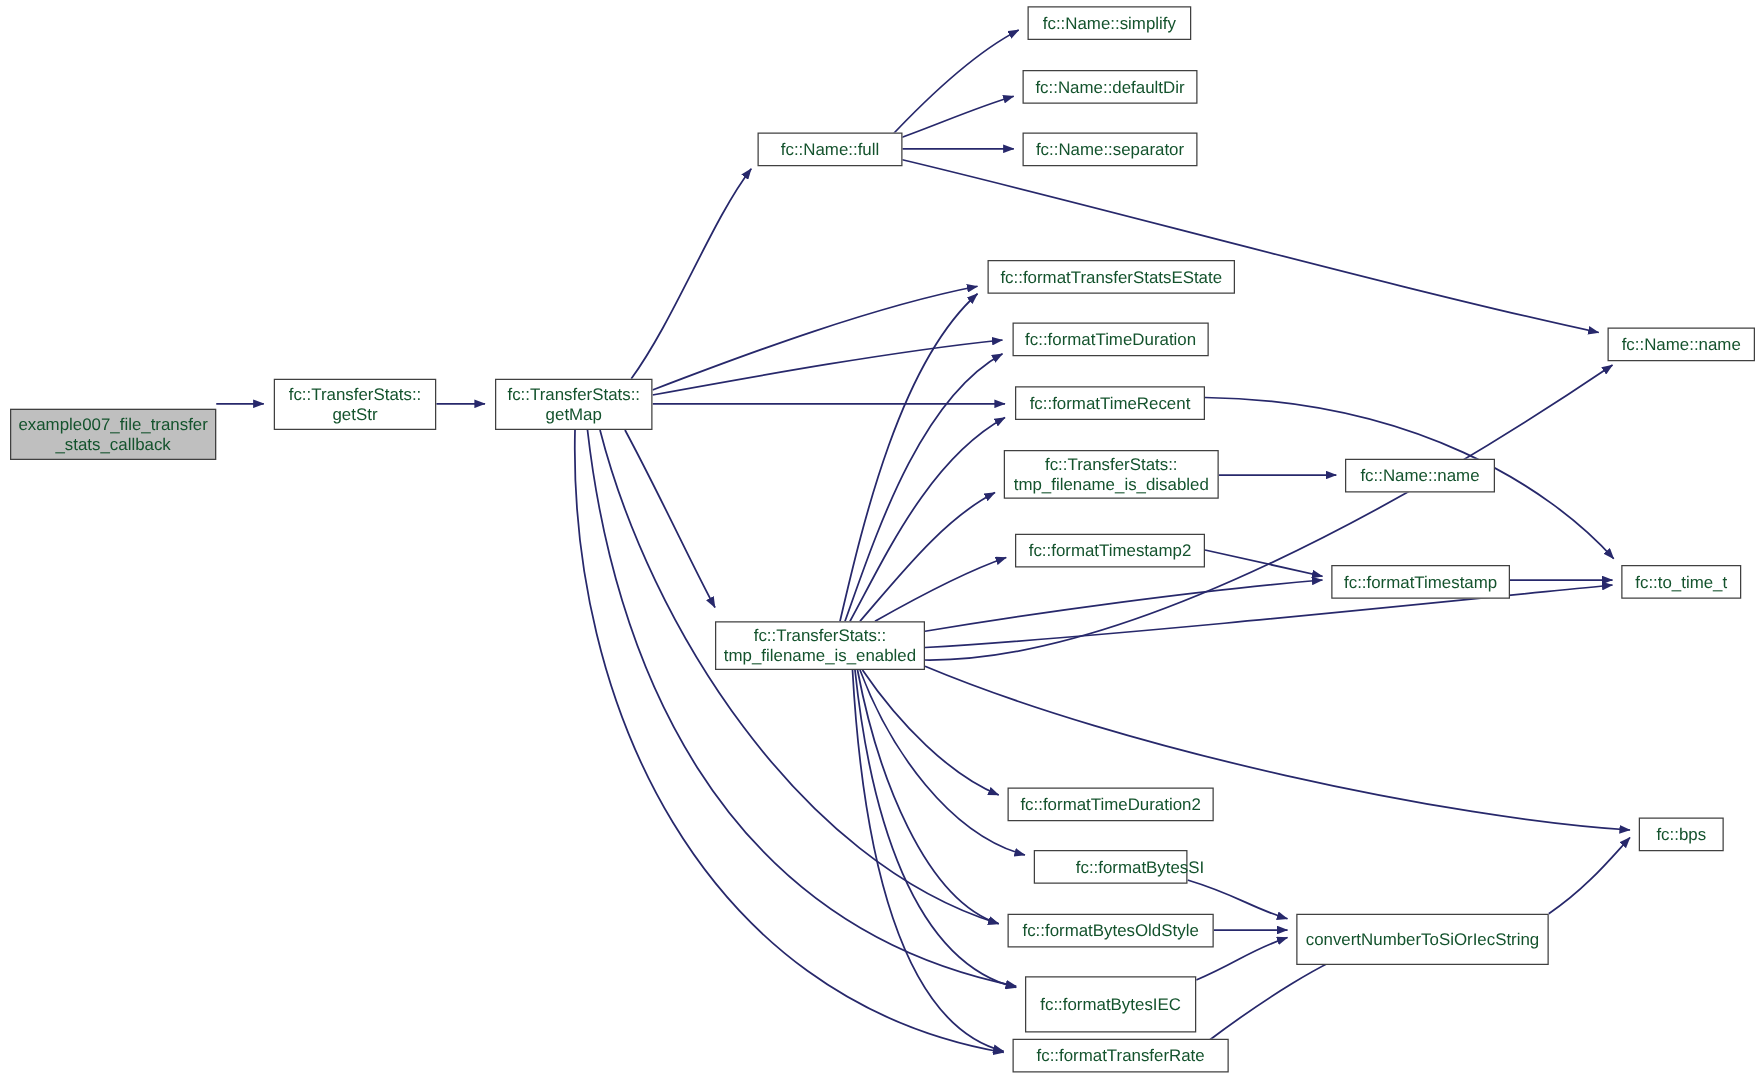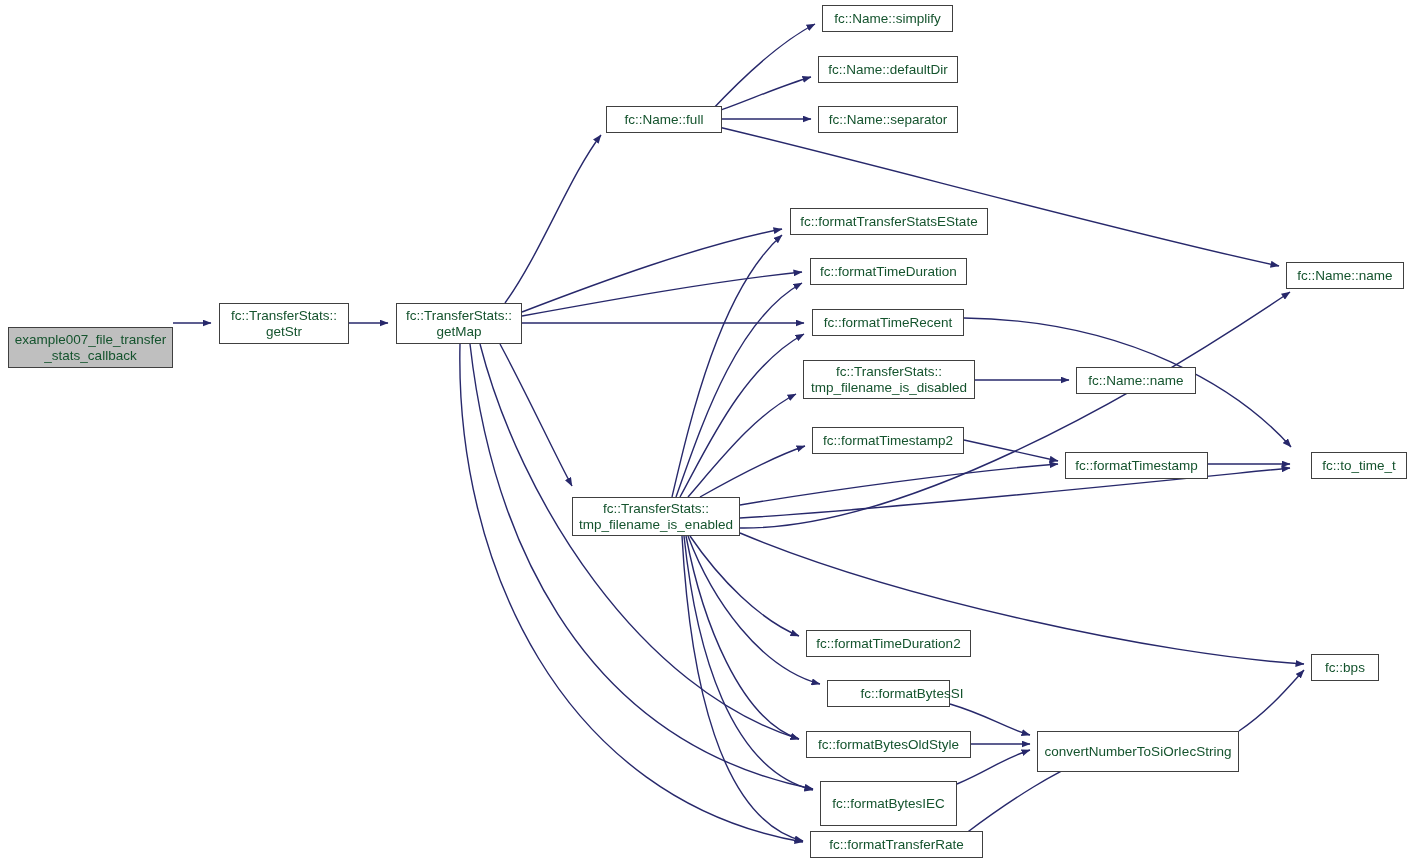--- a/index.html
+++ b/index.html
@@ -105,21 +105,21 @@
       <div class="node" style="left: 818px; top: 106px; width: 140px; height: 27px;">fc::Name::separator</div>
       <div class="node" style="left: 1286px; top: 262px; width: 118px; height: 27px;">fc::Name::name</div>
       <div class="node" style="left: 790px; top: 208px; width: 198px; height: 27px;">fc::formatTransferStatsEState</div>
       <div class="node" style="left: 810px; top: 258px; width: 157px; height: 27px;">fc::formatTimeDuration</div>
       <div class="node" style="left: 812px; top: 309px; width: 152px; height: 27px;">fc::formatTimeRecent</div>
       <div class="node" style="left: 803px; top: 360px; width: 172px; height: 39px;">fc::TransferStats::
 tmp_filename_is_disabled</div>
       <div class="node" style="left: 1076px; top: 367px; width: 120px; height: 27px;">fc::Name::name</div>
       <div class="node" style="left: 812px; top: 427px; width: 152px; height: 27px;">fc::formatTimestamp2</div>
       <div class="node" style="left: 1065px; top: 452px; width: 143px; height: 27px;">fc::formatTimestamp</div>
-      <div class="node" style="left: 1297px; top: 452px; width: 96px; height: 27px; margin-left: 14px;">fc::to_time_t</div>
+      <div class="node" style="left: 1297px; top: 452px; width: 96px; height: 27px;">fc::to_time_t</div>
       <div class="node" style="left: 572px; top: 497px; width: 168px; height: 39px;">fc::TransferStats::
 tmp_filename_is_enabled</div>
       <div class="node" style="left: 806px; top: 630px; width: 165px; height: 27px;">fc::formatTimeDuration2</div>
       <div class="node" style="left: 1311px; top: 654px; width: 68px; height: 27px;">fc::bps</div>
       <div class="node" style="left: 827px; top: 680px; width: 123px; height: 27px; padding-left: 47px;">fc::formatBytesSI</div>
       <div class="node" style="left: 806px; top: 731px; width: 165px; height: 27px;">fc::formatBytesOldStyle</div>
       <div class="node" style="left: 1037px; top: 731px; width: 202px; height: 41px; text-align: right;">convertNumberToSiOrIecString</div>
       <div class="node" style="left: 820px; top: 781px; width: 137px; height: 45px; text-align: center;">fc::formatBytesIEC</div>
       <div class="node" style="left: 810px; top: 831px; width: 173px; height: 27px;">fc::formatTransferRate</div>
     </div>

